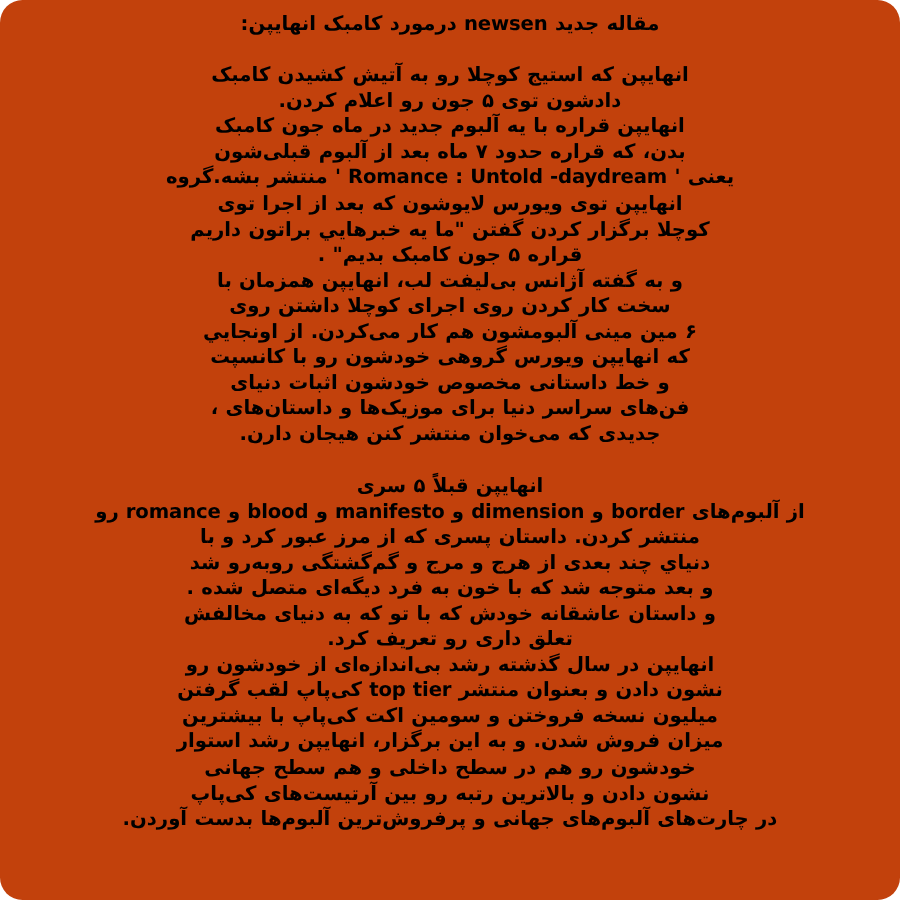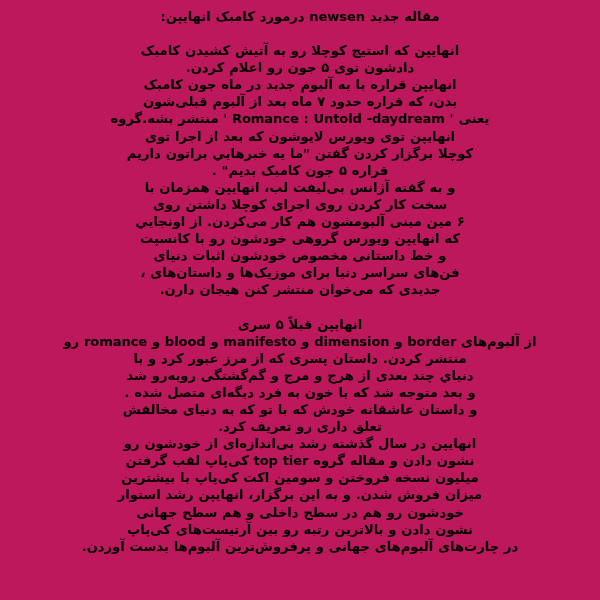--- a/index.html
+++ b/index.html
@@ -47,21 +47,21 @@
     font-size: 13.1px;
   }
   .line {
     display: block;
     white-space: nowrap;
   }
 </style>
 </head>
 <body style="background: rgb(255, 255, 255); color: rgb(0, 0, 0);">
 
-<div id="post" dir="rtl" style="background: #be185d;">
+<div id="post" dir="rtl" style="background: #c2410c; border-radius: 15px;">
 
   <div class="para title">
     <span class="line">مقاله جدید newsen درمورد کامبک انهایپن:</span>
   </div>
 
   <div class="para block">
     <span class="line">انهایپن که استیج کوچلا رو به آتیش کشیدن کامبک</span>
     <span class="line">دادشون توی ۵ جون رو اعلام کردن.</span>
     <span class="line">انهایپن قراره با یه آلبوم جدید در ماه جون کامبک</span>
     <span class="line">بدن، که قراره حدود ۷ ماه بعد از آلبوم قبلی‌شون</span>
@@ -82,21 +82,21 @@
 
   <div class="para block">
     <span class="line">انهایپن قبلاً ۵ سری</span>
     <span class="line">از آلبوم‌های border و dimension و manifesto و blood و romance رو</span>
     <span class="line">منتشر کردن. داستان پسری که از مرز عبور کرد و با</span>
     <span class="line">دنیاي چند بعدی از هرج و مرج و گم‌گشتگی روبه‌رو شد</span>
     <span class="line">و بعد متوجه شد که با خون به فرد دیگه‌ای متصل شده .</span>
     <span class="line">و داستان عاشقانه خودش که با تو که به دنیای مخالفش</span>
     <span class="line">تعلق داری رو تعریف کرد.</span>
     <span class="line">انهایپن در سال گذشته رشد بی‌اندازه‌ای از خودشون رو</span>
-    <span class="line">نشون دادن و مقاله گروه top tier کی‌پاپ لقب گرفتن</span>
+    <span class="line">نشون دادن و بعنوان منتشر top tier کی‌پاپ لقب گرفتن</span>
     <span class="line">میلیون نسخه فروختن و سومین اکت کی‌پاپ با بیشترین</span>
     <span class="line">میزان فروش شدن. و به این برگزار، انهایپن رشد استوار</span>
     <span class="line">خودشون رو هم در سطح داخلی و هم سطح جهانی</span>
     <span class="line">نشون دادن و بالاترین رتبه رو بین آرتیست‌های کی‌پاپ</span>
     <span class="line">در چارت‌های آلبوم‌های جهانی و پرفروش‌ترین آلبوم‌ها بدست آوردن.</span>
   </div>
 
 </div>
 
 </body></html>

